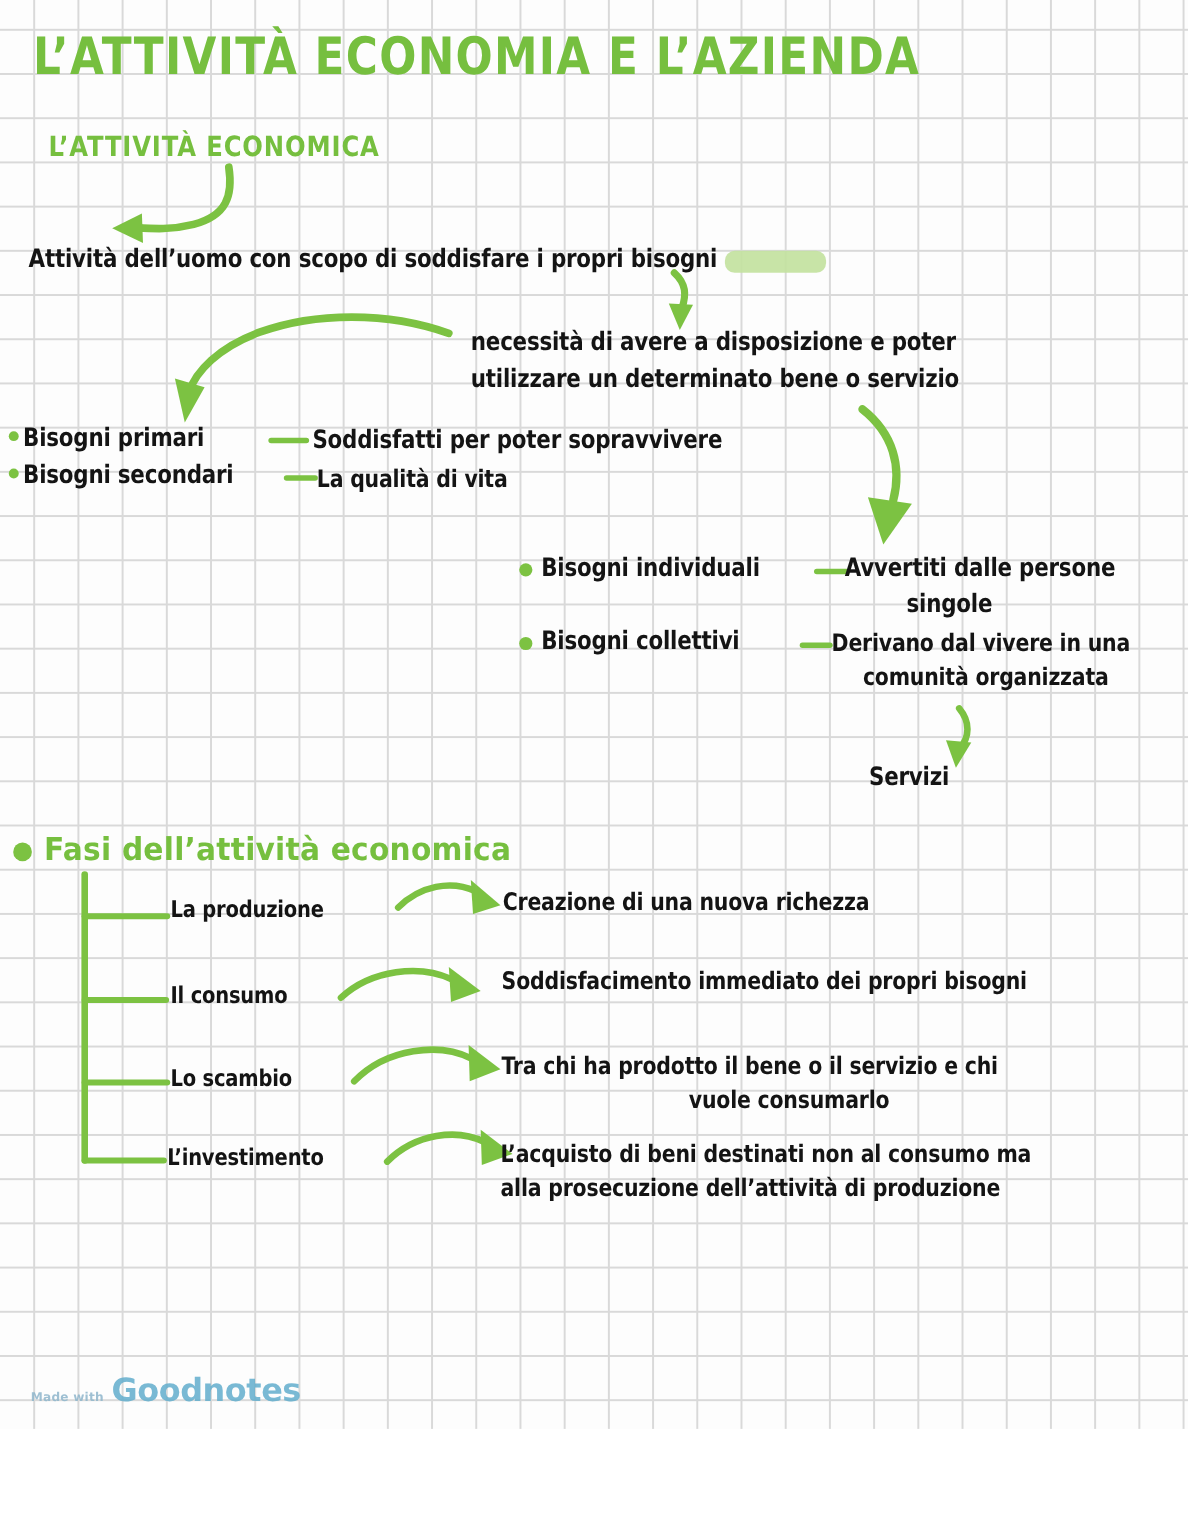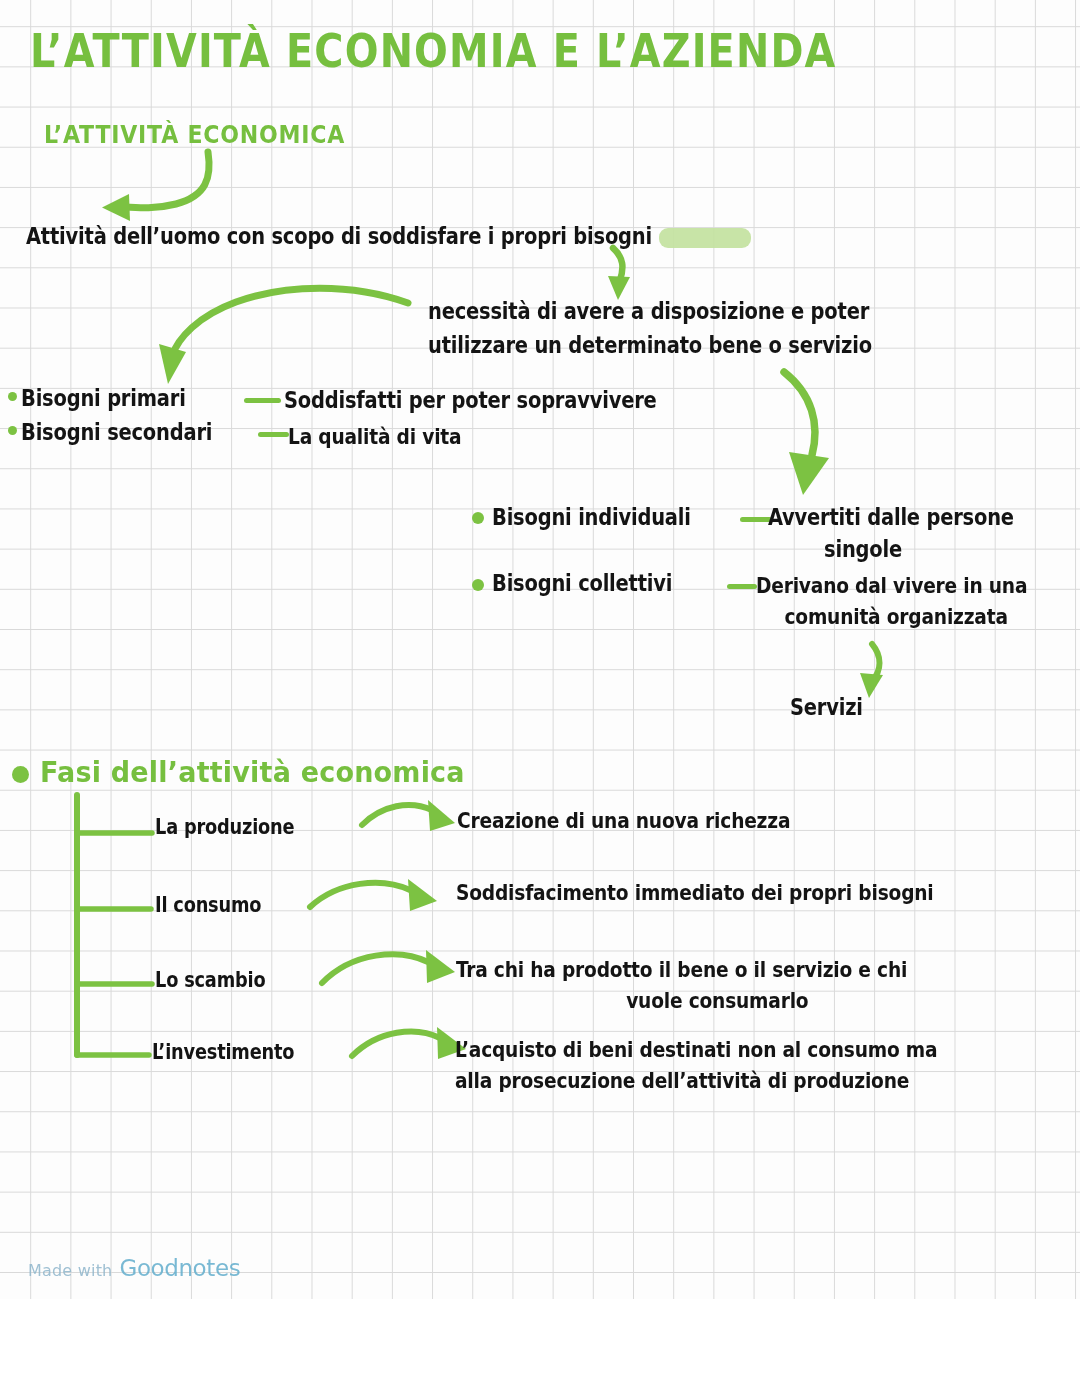--- a/index.html
+++ b/index.html
@@ -116,30 +116,30 @@
   #watermark {
     position: absolute;
     left: 28px;
     bottom: 18px;
     display: flex;
     align-items: baseline;
     gap: 7px;
     opacity: 0.85;
   }
   #wm-made {
-    font-size: 16px;
+    font-size: 11px;
     color: #8fb6cc;
-    font-weight: 400;
+    font-weight: 700;
     letter-spacing: 0.2px;
   }
   #wm-brand {
-    font-size: 23px;
+    font-size: 29px;
     color: #63aecd;
     letter-spacing: -0.4px;
-    font-weight: 400;
+    font-weight: 700;
   }
 </style>
 </head>
 <body>
 
 <div id="page">
 
   <svg id="ink-layer" viewBox="0 0 1080 1395" xmlns="http://www.w3.org/2000/svg">
 
     <g>

